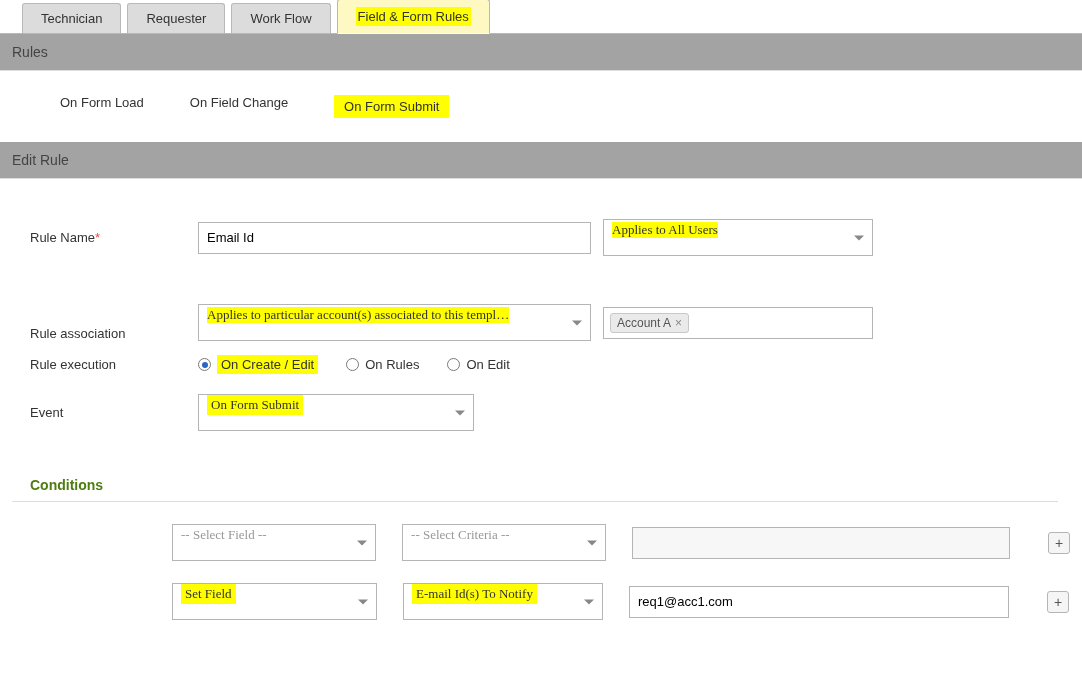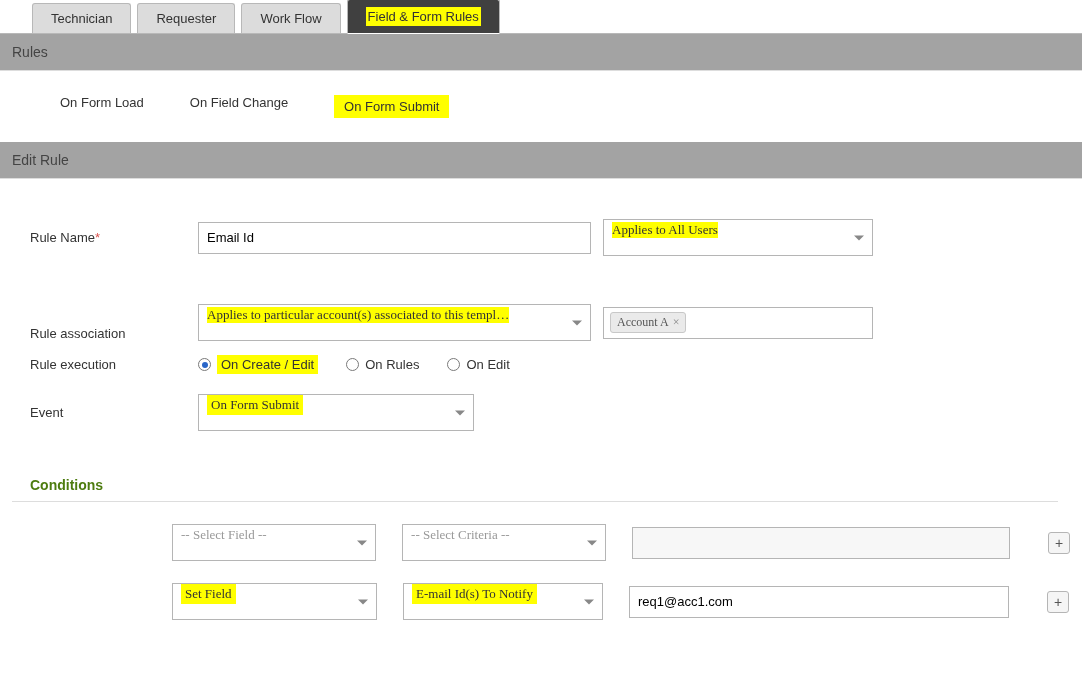--- a/index.html
+++ b/index.html
@@ -8,37 +8,37 @@
     padding: 0;
     font-family: Arial, Helvetica, sans-serif;
     font-size: 13px;
     color: #333;
     background: #fff;
     width: 1082px;
   }
   .tabs {
     display: flex;
     align-items: flex-end;
-    padding-left: 32px;
+    padding-left: 22px;
     height: 34px;
     border-bottom: 1px solid #b8b8b8;
   }
   .tab {
     position: relative;
     padding: 7px 18px;
     background: #dcdcdc;
     border: 1px solid #b8b8b8;
     border-bottom: none;
     margin-right: 6px;
     border-radius: 3px 3px 0 0;
     color: #333;
     cursor: pointer;
   }
   .tab.active {
-    background: #404040;
+    background: #fef9c3;
     border-bottom: 1px solid #fff;
     margin-bottom: -1px;
     z-index: 2;
   }
   .hl { background: #ffff00; }
   .tab.active .hl { padding: 2px 2px; display:inline-block; }
   .section-bar {
     background: #a3a3a3;
     padding: 10px 12px;
     font-size: 14px;
@@ -125,21 +125,20 @@
   .tag {
     background: #eaeaea;
     border: 1px solid #c8c8c8;
     border-radius: 3px;
     padding: 2px 6px;
     font-size: 12px;
     color: #555;
     display: flex;
     align-items: center;
     gap: 4px;
-    font-family: Liberation Serif, serif;
   }
   .tag-x { color: #888; cursor: pointer; font-size: 12px; }
   .radio-group { display: flex; gap: 28px; align-items: center; }
   .radio-item { display: flex; align-items: center; gap: 6px; cursor: pointer; }
   .radio-dot {
     width: 13px; height: 13px;
     border: 1px solid #7a7a7a;
     border-radius: 50%;
     display: inline-flex; align-items: center; justify-content: center;
     background: #fff;

